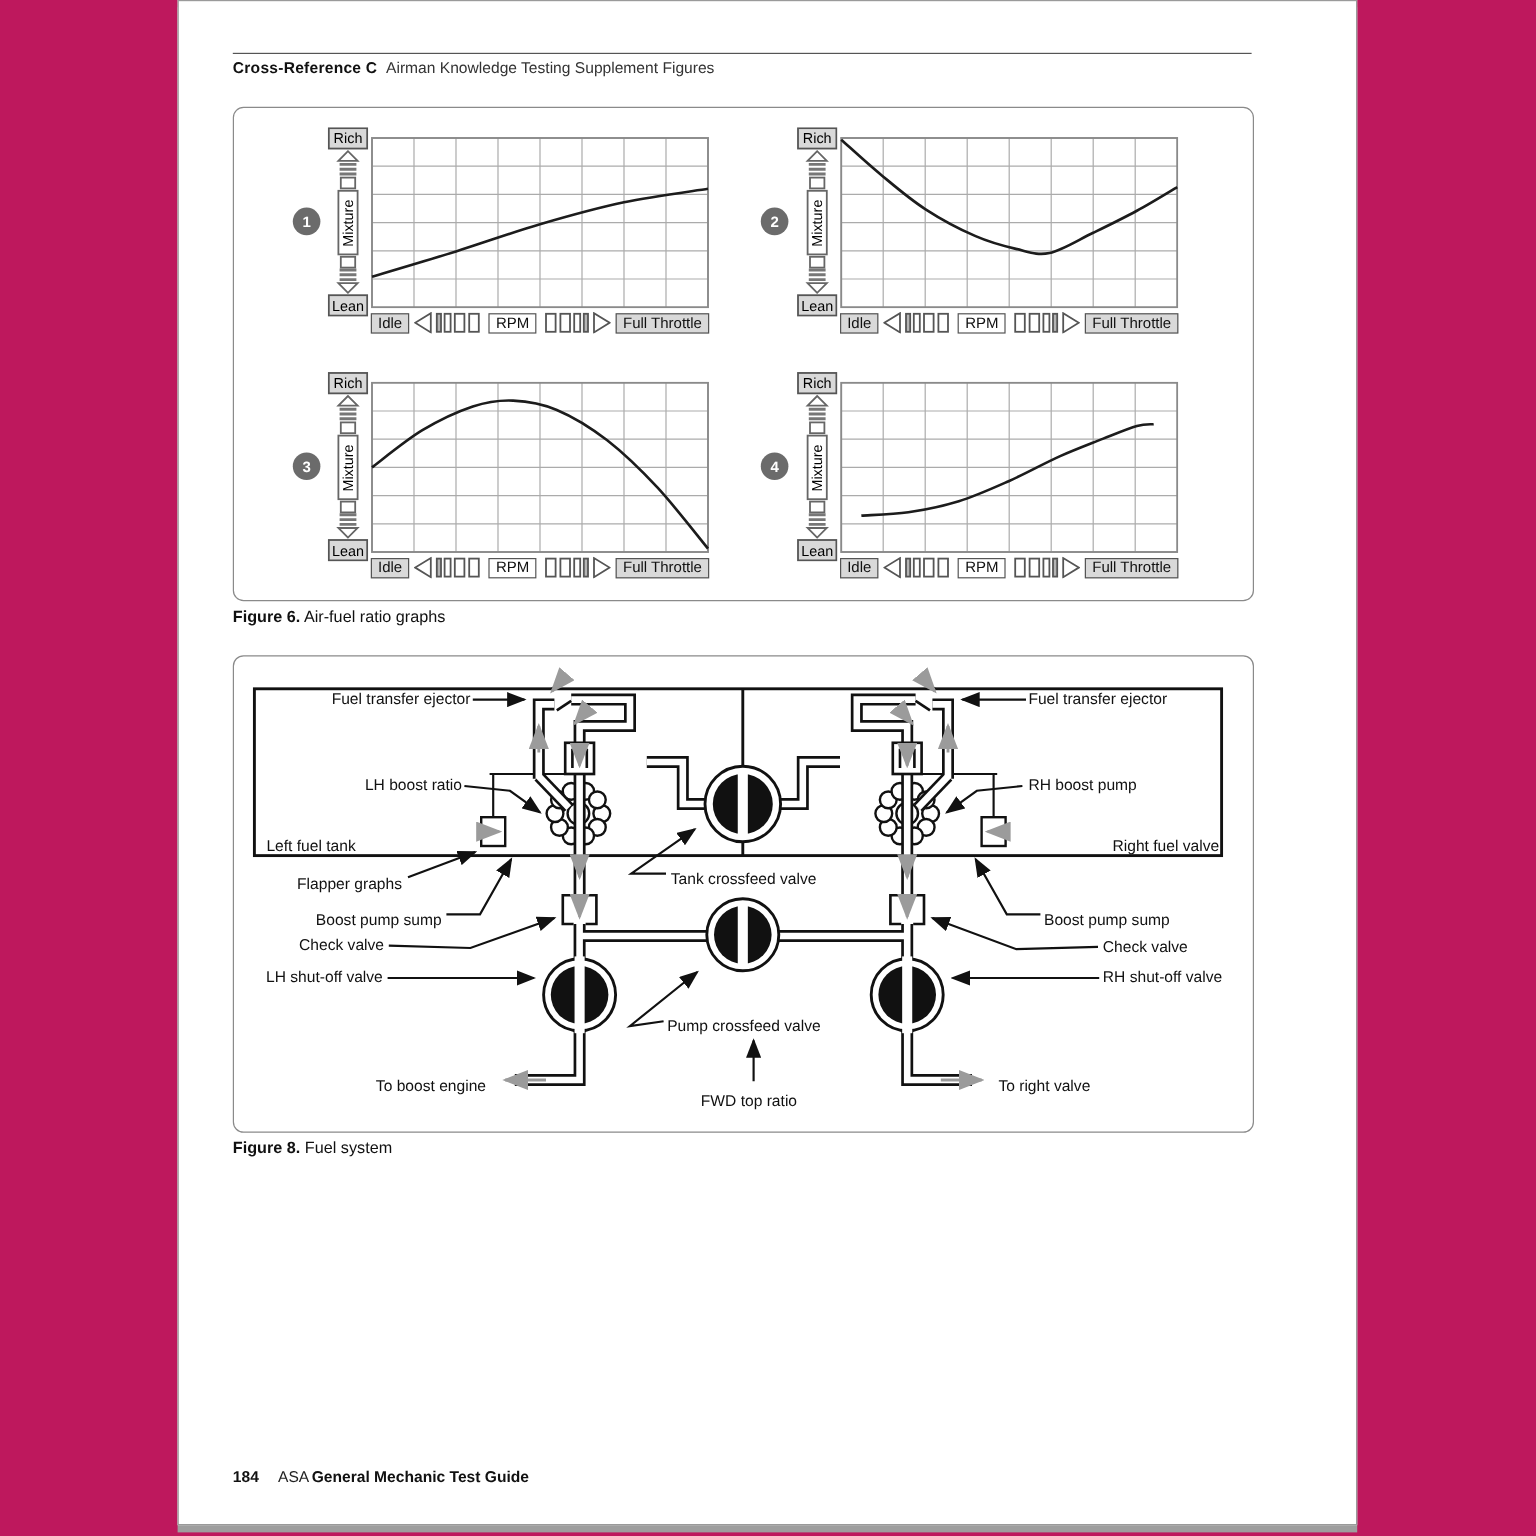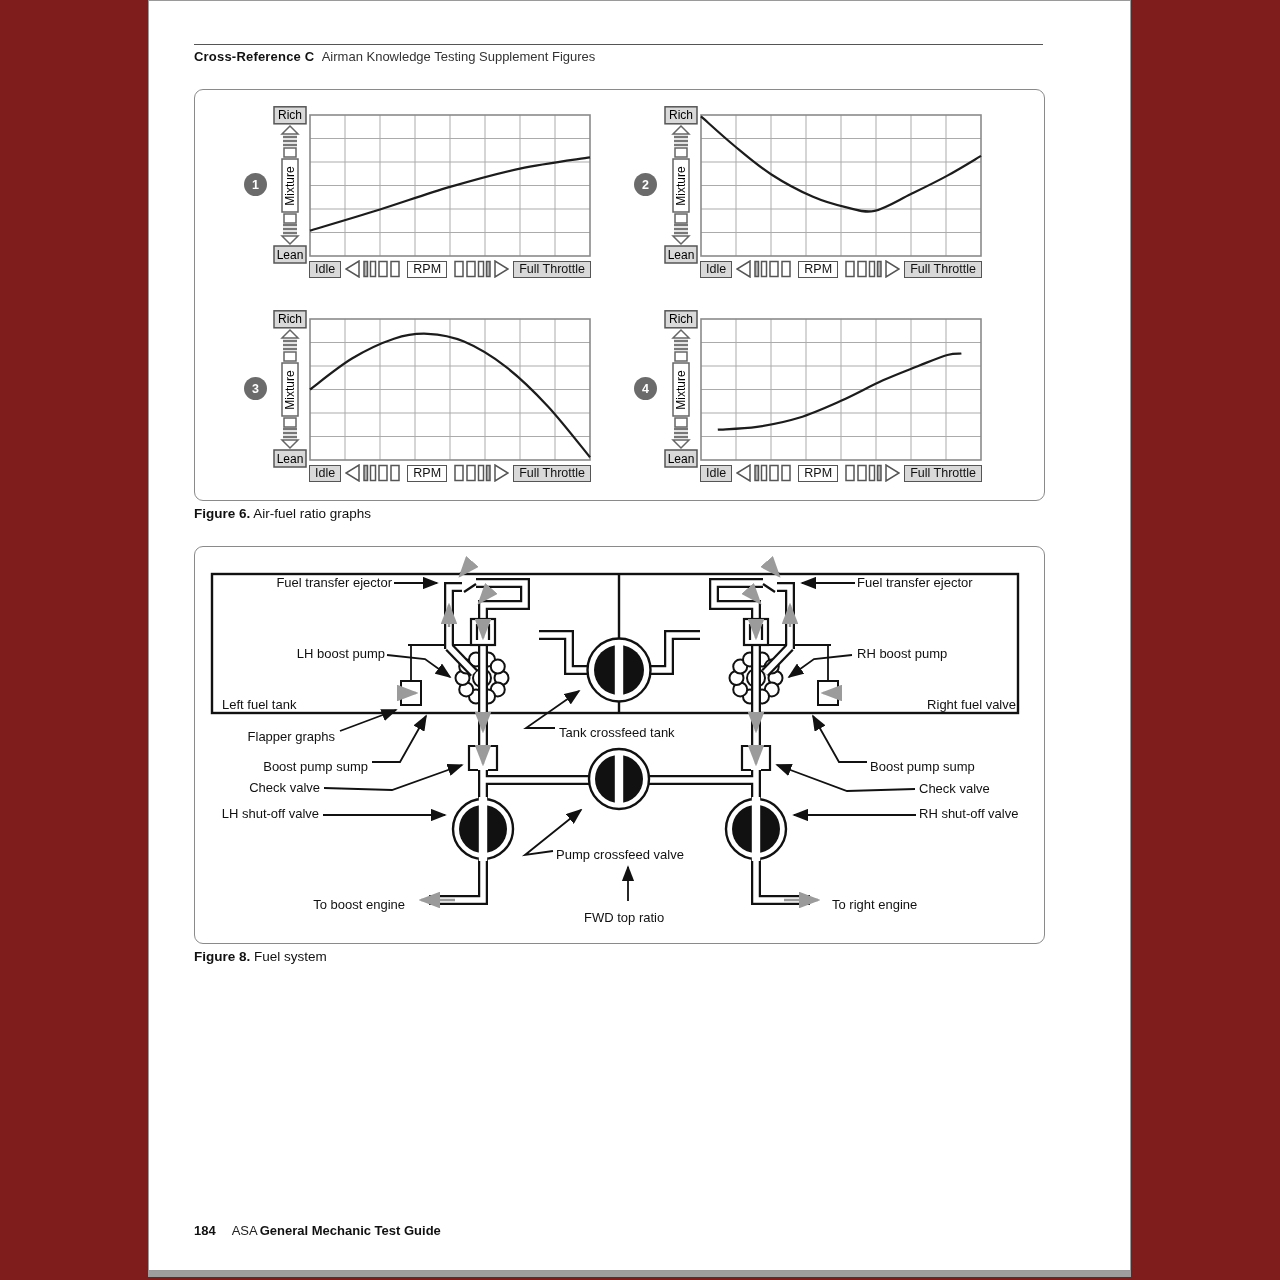--- a/index.html
+++ b/index.html
@@ -1,16 +1,16 @@
 <!DOCTYPE html>
 <html><head>
 <meta charset="utf-8">
 <style>
   html,body{margin:0;padding:0;background:#fff;font-family:"Liberation Sans", sans-serif;color:#111;}
-  .stage{position:relative;width:1280px;height:1280px;background:#7f1d1d;overflow:hidden;}
+  .stage{position:relative;width:1280px;height:1280px;background:#be185d;overflow:hidden;}
   .page{position:absolute;left:148px;top:0;width:983px;height:1271px;background:#fff;
         border:1px solid #9a9a9a;box-shadow:0 6px 0 #9e9e9e;box-sizing:border-box;}
   .hrule{position:absolute;left:45px;top:43px;width:849px;border-top:1.6px solid #555;}
   .header{position:absolute;left:45px;top:48px;font-size:13px;color:#333;}
   .header b{color:#111;letter-spacing:.2px;}
   .figbox{position:absolute;left:45px;width:849px;border:1.6px solid #8a8a8a;border-radius:9px;background:#fff;}
   #fig6{top:88px;height:410px;}
   #fig7{top:545px;height:396px;}
   .caption{position:absolute;left:45px;font-size:13.5px;}
   #cap6{top:505px;} #cap7{top:948px;}
@@ -442,35 +442,35 @@
         <path d="M128,268 H250"></path>
             <path d="M721,268 H599"></path>
         <path d="M360,181 L331,181 L384,144"></path>
         <path d="M358,304 L330,308 L386,263"></path>
         <path d="M433,354 V320"></path>
       </g>
     </svg>
 
     <div class="dlabel ra" style="right:652px;top:28px">Fuel transfer ejector</div>
     <div class="dlabel" style="left:662px;top:28px">Fuel transfer ejector</div>
-    <div class="dlabel ra" style="right:659px;top:99px">LH boost pump</div>
+    <div class="dlabel ra" style="right:659px;top:99px">LH boost ratio</div>
     <div class="dlabel" style="left:662px;top:99px">RH boost pump</div>
     <div class="dlabel" style="left:27px;top:150px">Left fuel tank</div>
     <div class="dlabel ra" style="right:28px;top:150px">Right fuel valve</div>
     <div class="dlabel ra" style="right:709px;top:182px">Flapper graphs</div>
     <div class="dlabel ra" style="right:676px;top:212px">Boost pump sump</div>
     <div class="dlabel" style="left:675px;top:212px">Boost pump sump</div>
     <div class="dlabel ra" style="right:724px;top:233px">Check valve</div>
     <div class="dlabel" style="left:724px;top:234px">Check valve</div>
     <div class="dlabel ra" style="right:725px;top:259px">LH shut-off valve</div>
     <div class="dlabel" style="left:724px;top:259px">RH shut-off valve</div>
-    <div class="dlabel" style="left:364px;top:178px">Tank crossfeed tank</div>
+    <div class="dlabel" style="left:364px;top:178px">Tank crossfeed valve</div>
     <div class="dlabel" style="left:361px;top:300px">Pump crossfeed valve</div>
     <div class="dlabel ra" style="right:639px;top:350px">To boost engine</div>
-    <div class="dlabel" style="left:637px;top:350px">To right engine</div>
+    <div class="dlabel" style="left:637px;top:350px">To right valve</div>
     <div class="dlabel" style="left:389px;top:363px">FWD top ratio</div>
   </div>
 
   <div class="caption" id="cap7">
     <b>Figure 8.</b><span> Fuel system</span>
   </div>
 
   <div class="footer">
     <b>184</b><span class="brand">ASA</span><b>General Mechanic Test Guide</b>
   </div>

